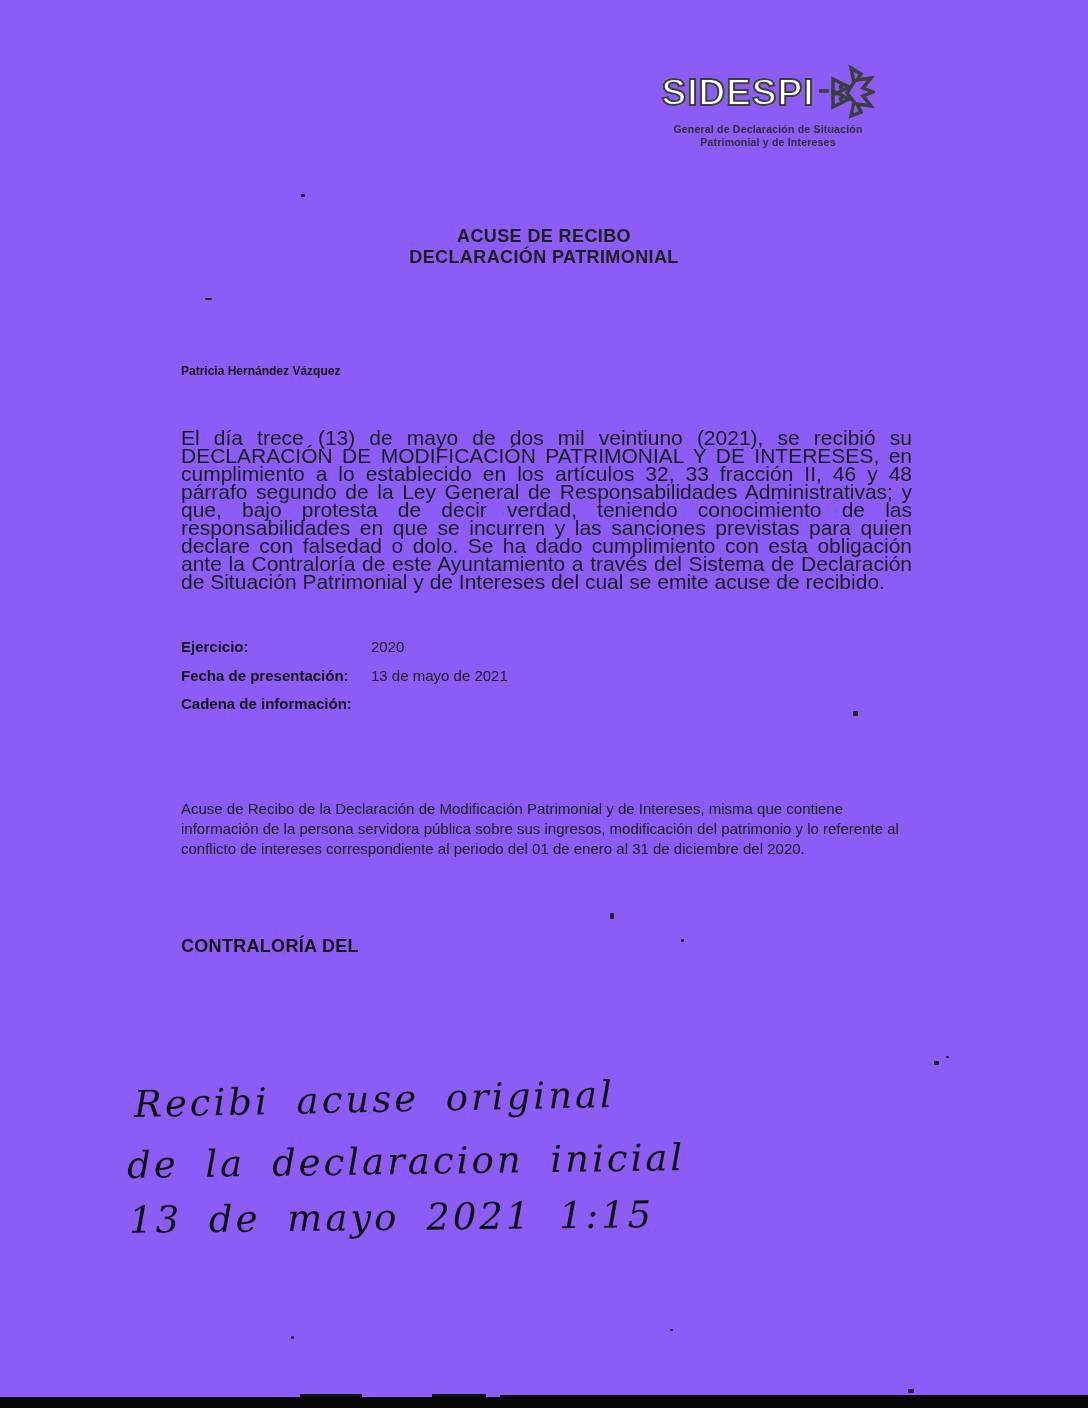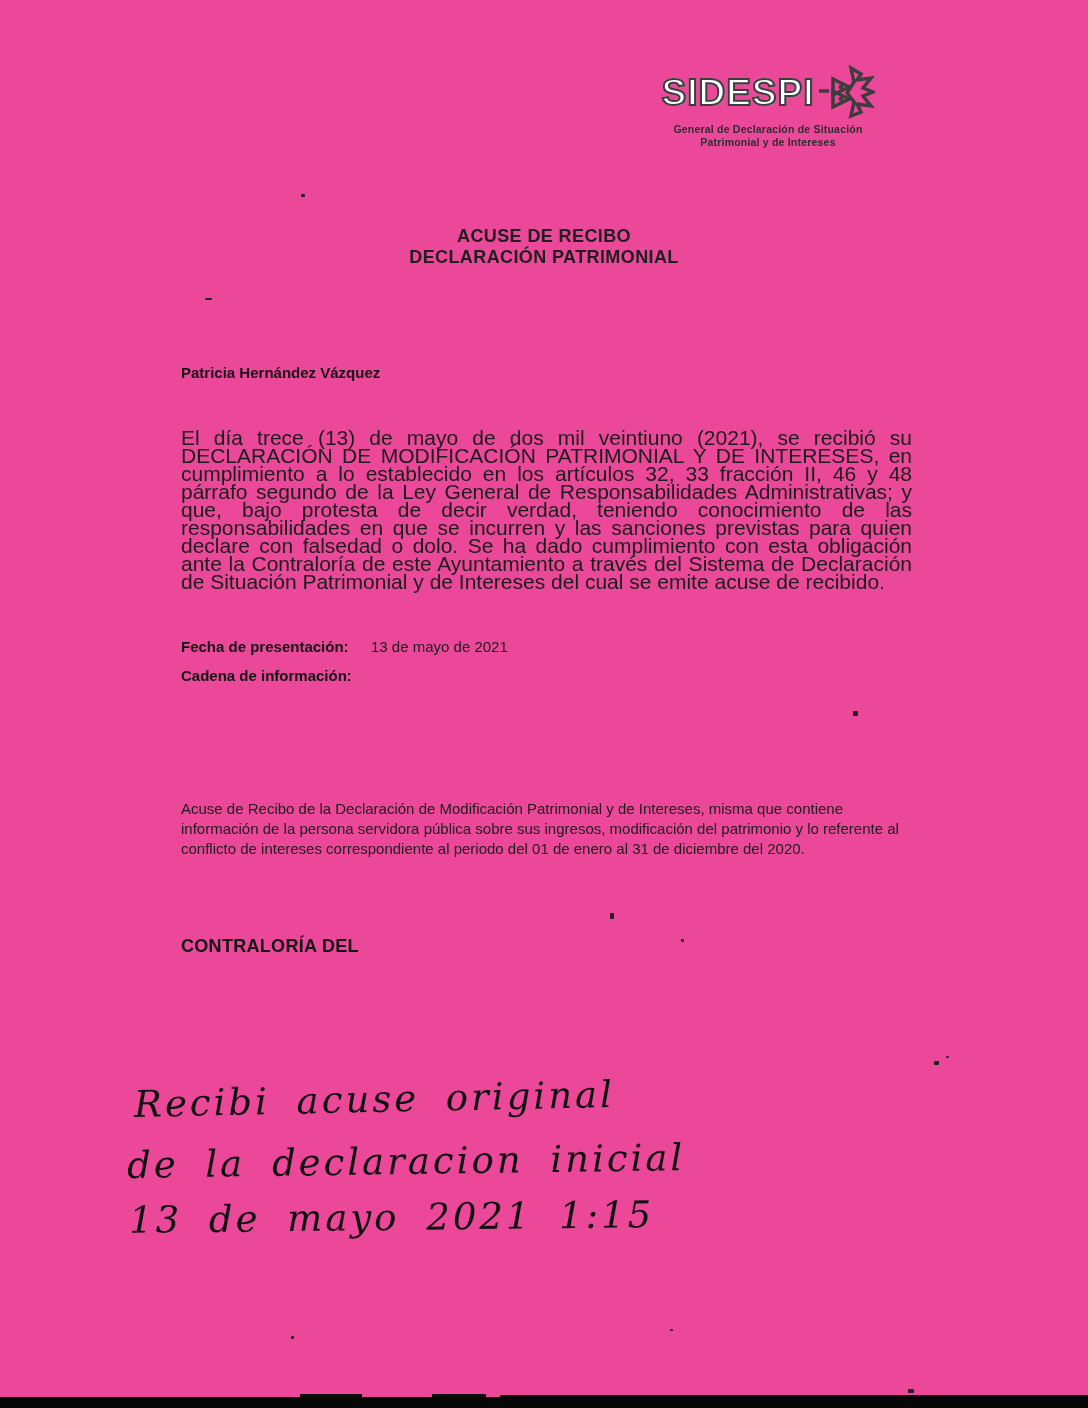--- a/index.html
+++ b/index.html
@@ -2,21 +2,21 @@
 <html><head>
 <meta charset="utf-8">
 <style>
   * { margin: 0; padding: 0; box-sizing: border-box; }
   html, body { background: #e8e8e8; }
   body { font-family: "Liberation Sans", sans-serif; }
   .page {
     position: relative;
     width: 1088px;
     height: 1408px;
-    background: #ec4899;
+    background: #8b5cf6;
     overflow: hidden;
     color: #1b1b1b;
   }
 
   
   .logo-block {
     position: absolute;
     top: 64px;
     left: 648px;
     width: 240px;
@@ -63,21 +63,21 @@
     letter-spacing: 0.4px;
     line-height: 21px;
     color: #1e1e1e;
   }
 
   
   .recipient {
     position: absolute;
     top: 364px;
     left: 181px;
-    font-size: 15px;
+    font-size: 12px;
     font-weight: 700;
     color: #161616;
   }
 
   
   .para-1 {
     position: absolute;
     top: 429px;
     left: 181px;
     width: 731px;
@@ -196,20 +196,24 @@
     <div>ACUSE DE RECIBO</div>
     <div>DECLARACIÓN PATRIMONIAL</div>
   </div>
 
   <div class="recipient">Patricia Hernández Vázquez</div>
 
   <p class="para-1">El día trece (13) de mayo de dos mil veintiuno (2021), se recibió su DECLARACIÓN DE MODIFICACIÓN PATRIMONIAL Y DE INTERESES, en cumplimiento a lo establecido en los artículos 32, 33 fracción II, 46 y 48 párrafo segundo de la Ley General de Responsabilidades Administrativas; y que, bajo protesta de decir verdad, teniendo conocimiento de las responsabilidades en que se incurren y las sanciones previstas para quien declare con falsedad o dolo. Se ha dado cumplimiento con esta obligación ante la Contraloría de este Ayuntamiento a través del Sistema de Declaración de Situación Patrimonial y de Intereses del cual se emite acuse de recibido.</p>
 
   <div class="details">
     <div class="detail-row">
+      <span class="detail-label">Ejercicio:</span>
+      <span class="detail-value">2020</span>
+    </div>
+    <div class="detail-row">
       <span class="detail-label">Fecha de presentación:</span>
       <span class="detail-value">13 de mayo de 2021</span>
     </div>
     <div class="detail-row">
       <span class="detail-label">Cadena de información:</span>
       <span class="detail-value"></span>
     </div>
   </div>
 
   <p class="para-2">Acuse de Recibo de la Declaración de Modificación Patrimonial y de Intereses, misma que contiene información de la persona servidora pública sobre sus ingresos, modificación del patrimonio y lo referente al conflicto de intereses correspondiente al periodo del 01 de enero al 31 de diciembre del 2020.</p>

